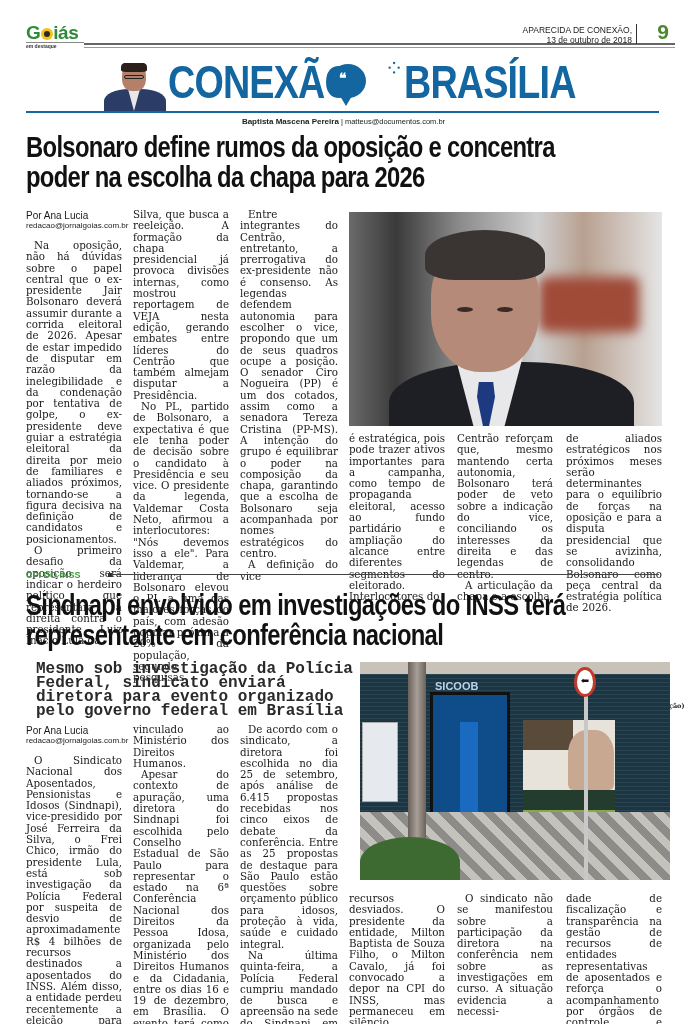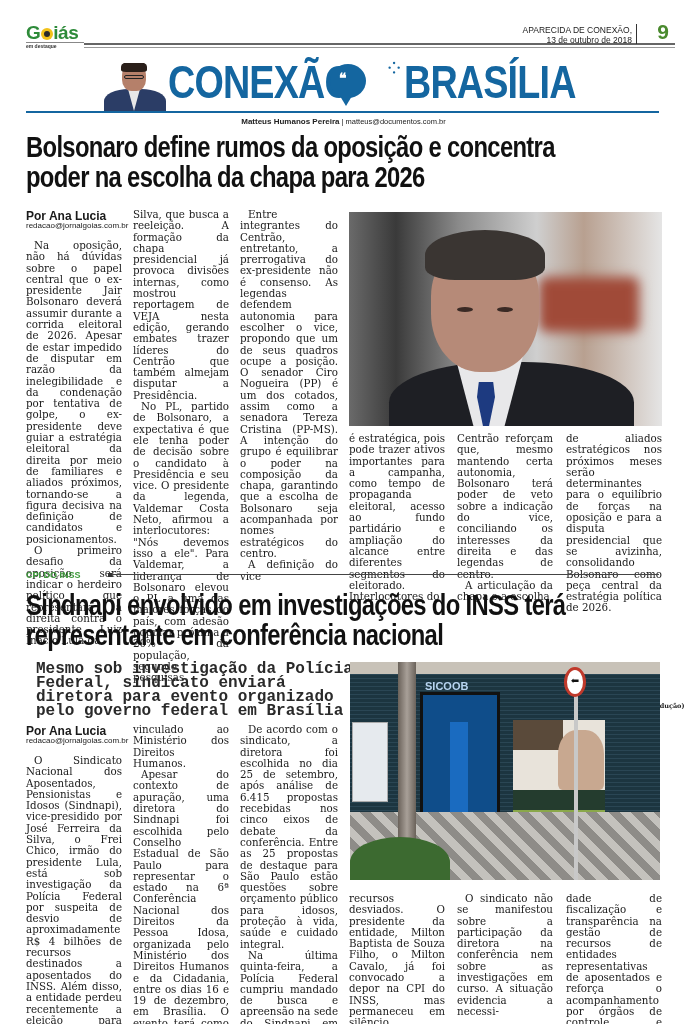--- a/index.html
+++ b/index.html
@@ -38,37 +38,37 @@
   
   .headline { position:absolute; left:26px; font-family:"Liberation Sans", sans-serif; font-weight:bold; color:#111; letter-spacing:-0.8px; transform-origin:left top; }
   .h1 { top:132px; font-size:29px; line-height:30px; width:780px; transform:scaleX(0.82); }
   .h2 { top:590px; font-size:29px; line-height:30px; width:780px; transform:scaleX(0.82); }
 
   
   .col { position:absolute; font-size:10.3px; line-height:11.3px; text-align:justify; hyphens:manual; color:#1a1a1a; }
   .col p { text-indent:8px; }
   .col p.noind { text-indent:0; }
   .author { font-family:"Liberation Sans", sans-serif; font-size:8px; line-height:10px; margin-bottom:9px; }
-  .author b { display:block; font-weight:bold; font-size:12px; }
+  .author b { display:block; font-weight:normal; font-size:10px; }
 
   .photo-credit { position:absolute; font-family:"DejaVu Serif", serif; font-weight:bold; font-size:6.5px; color:#222;margin-top:48px; }
 
   
   .photo1 { position:absolute; left:349px; top:212px; width:313px; height:214px; overflow:hidden;
     background:linear-gradient(90deg,#6a6a6a 0%,#3a3a3a 15%,#8a8a8a 35%,#cfcfcf 60%,#b8a090 75%,#e5e5e5 100%); }
   .photo1 .bgred { position:absolute; left:190px; top:65px; width:100px; height:55px; background:#a04a38; filter:blur(6px); border-radius:8px; }
   .photo1 .suit { position:absolute; left:40px; top:150px; width:245px; height:90px; background:#1e1f24; border-radius:45% 45% 0 0; }
   .photo1 .collar { position:absolute; left:105px; top:140px; width:70px; height:80px; background:#e8e8ea; clip-path:polygon(0 0,100% 0,70% 100%,30% 100%); }
   .photo1 .tie { position:absolute; left:128px; top:170px; width:18px; height:50px; background:#1d3a80; clip-path:polygon(10% 0,90% 0,100% 30%,60% 100%,40% 100%,0 30%); }
   .photo1 .face { position:absolute; left:82px; top:30px; width:108px; height:130px; background:#b68a78; border-radius:42% 42% 45% 45%; }
   .photo1 .hair { position:absolute; left:76px; top:18px; width:120px; height:50px; background:#3a3532; border-radius:50% 50% 25% 25%; }
   .photo1 .eye1, .photo1 .eye2 { position:absolute; top:95px; width:16px; height:5px; background:#3a2a25; border-radius:50%; }
   .photo1 .eye1 { left:108px; } .photo1 .eye2 { left:148px; }
 
-  .photo2 { position:absolute; left:350px; top:662px; width:310px; height:218px; overflow:hidden; background:#1d4ed8; }
+  .photo2 { position:absolute; left:360px; top:662px; width:310px; height:218px; overflow:hidden; background:#1d4ed8; }
   .photo2 .awning { position:absolute; left:0; top:0; width:310px; height:12px; background:#c8c2b8; }
   .photo2 .wall { position:absolute; left:0; top:12px; width:310px; height:140px;
     background:repeating-linear-gradient(0deg,#1c3540 0 3px,#2a4654 3px 4px),#1c3540; }
   .photo2 .door { position:absolute; left:70px; top:30px; width:80px; height:125px; background:#0f4d8a; border:3px solid #111; }
   .photo2 .doorstripe { position:absolute; left:100px; top:60px; width:18px; height:92px; background:#1a6bc0; }
   .photo2 .sicoob { position:absolute; left:75px; top:18px; color:#b8d4f0; font-family:"Liberation Sans", sans-serif; font-weight:bold; font-size:11px; }
   .photo2 .poster1 { position:absolute; left:2px; top:60px; width:36px; height:80px; background:#e6eaee; border:1px solid #aaa; }
   .photo2 .poster2 { position:absolute; left:163px; top:58px; width:92px; height:98px; background:#e8e3da; }
   .photo2 .poster2 .hdr { position:absolute; left:0; top:0; width:50px; height:30px; background:#5a4a3a; }
   .photo2 .poster2 .couple { position:absolute; left:45px; top:10px; width:46px; height:60px; background:#c8a890; border-radius:40% 40% 10% 10%; }
@@ -114,39 +114,39 @@
   <div class="glasses"></div>
 </div>
 <div class="banner-title t1">CONEXÃO</div>
 <div class="bubble">
     <span class="quote">❝</span>
   </div>
 <div class="sparks">⁘</div>
 <div class="banner-title t2">BRASÍLIA</div>
 <div class="banner-rule"></div>
 <div class="byline-col">
-  <b>Matteus Humanos Pereira</b>
+  <b>Baptista Mascena Pereira</b>
   <span>| matteus@documentos.com.br</span>
 </div>
 
 <div class="headline h1">
   <div>Bolsonaro define rumos da oposição e concentra</div>
   <div>poder na escolha da chapa para 2026</div>
 </div>
 
 <div class="col" style="left:26px; top:211px; width:96px;">
   <div class="author">
     <b>Por Ana Lucia</b>
     <span>redacao@jornalgoias.com.br</span>
   </div>
   <p>Na oposição, não há dúvidas sobre o papel central que o ex-presidente Jair Bolsonaro deverá assumir durante a corrida eleitoral de 2026. Apesar de estar impedido de disputar em razão da inelegibilidade e da condenação por tentativa de golpe, o ex-presidente deve guiar a estratégia eleitoral da direita por meio de familiares e aliados próximos, tornando-se a figura decisiva na definição de candidatos e posicionamentos.</p>
   <p>O primeiro desafio da oposição será indicar o herdeiro político que representará a direita contra o presidente Luiz Inácio Lula da</p>
 </div>
 <div class="col" style="left:133px; top:209px; width:96px;">
-  <p class="noind">Silva, que busca a reeleição. A formação da chapa presidencial já provoca divisões internas, como mostrou reportagem de VEJA nesta edição, gerando embates trazer líderes do Centrão que também almejam disputar a Presidência.</p>
+  <p class="noind">Silva, que busca a reeleição. A formação da chapa presidencial já provoca divisões internas, como mostrou reportagem de VEJA nesta edição, gerando embates entre líderes do Centrão que também almejam disputar a Presidência.</p>
   <p>No PL, partido de Bolsonaro, a expectativa é que ele tenha poder de decisão sobre o candidato à Presidência e seu vice. O presidente da legenda, Valdemar Costa Neto, afirmou a interlocutores: "Nós devemos isso a ele". Para Valdemar, a liderança de Bolsonaro elevou o PL a uma das maiores forças do país, com adesão popular próxima a 20% da população, segundo pesquisas</p>
 </div>
 <div class="col" style="left:240px; top:209px; width:98px;">
   <p>Entre integrantes do Centrão, entretanto, a prerrogativa do ex-presidente não é consenso. As legendas defendem autonomia para escolher o vice, propondo que um de seus quadros ocupe a posição. O senador Ciro Nogueira (PP) é um dos cotados, assim como a senadora Tereza Cristina (PP-MS). A intenção do grupo é equilibrar o poder na composição da chapa, garantindo que a escolha de Bolsonaro seja acompanhada por nomes estratégicos do centro.</p>
   <p>A definição do vice</p>
 </div>
 
 <div class="photo-credit" style="left:572px; top:203px;">Crédito: Ton Molina/STF</div>
 <div class="photo1">
   <div class="bgred"></div>

